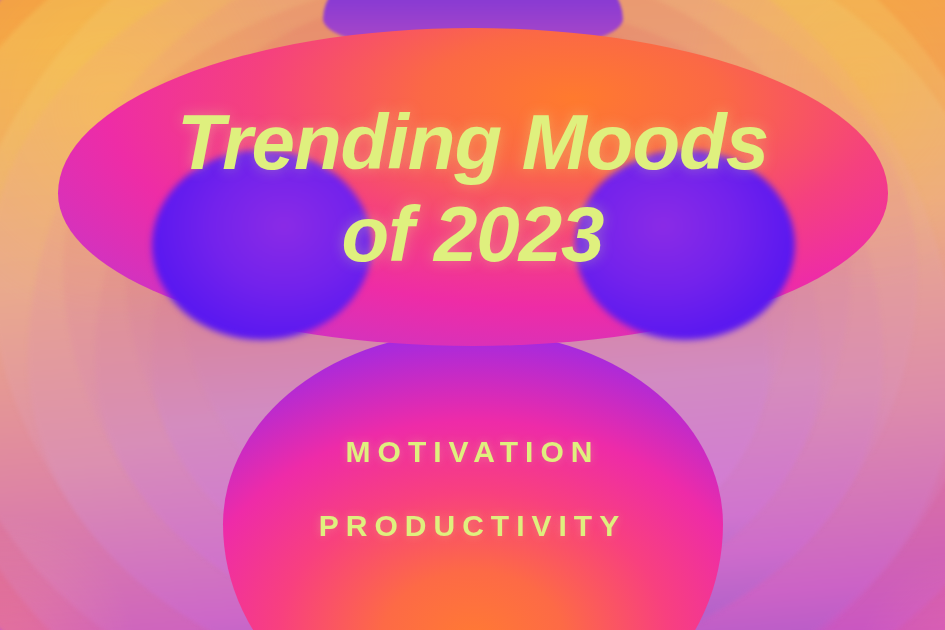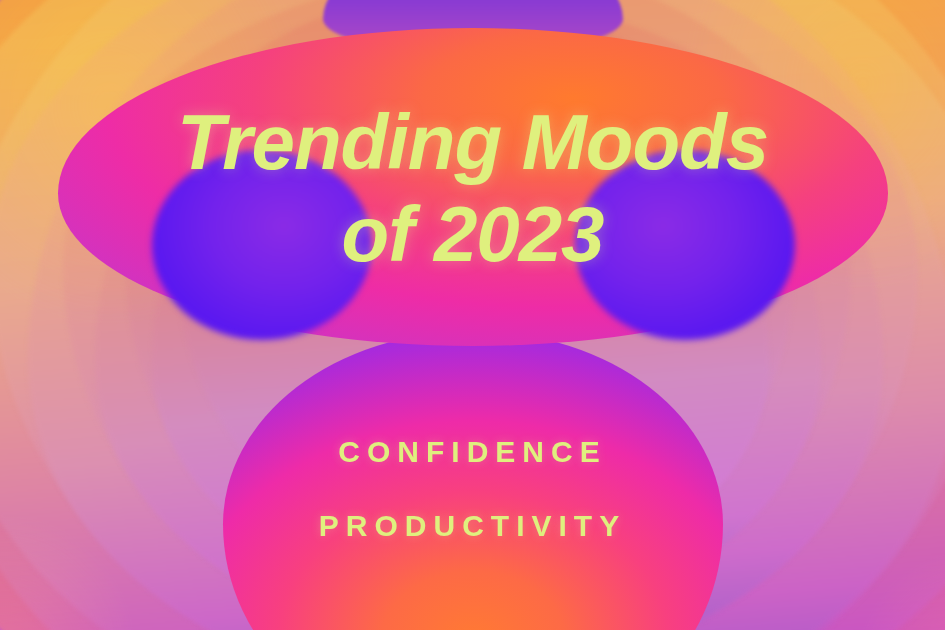--- a/index.html
+++ b/index.html
@@ -211,18 +211,18 @@
   <div class="blob-lower"></div>
   <div class="blob-upper"></div>
   <div class="bump bump-l"></div>
   <div class="bump bump-r"></div>
 
   <div class="text-wrap">
     <div class="title">Trending Moods
 of 2023</div>
 
     <div class="moods">
-      <div class="mood">CONFIDENCE</div>
+      <div class="mood">MOTIVATION</div>
       <div class="mood">PRODUCTIVITY</div>
     </div>
   </div>
 
 </div>
 
 </body></html>

